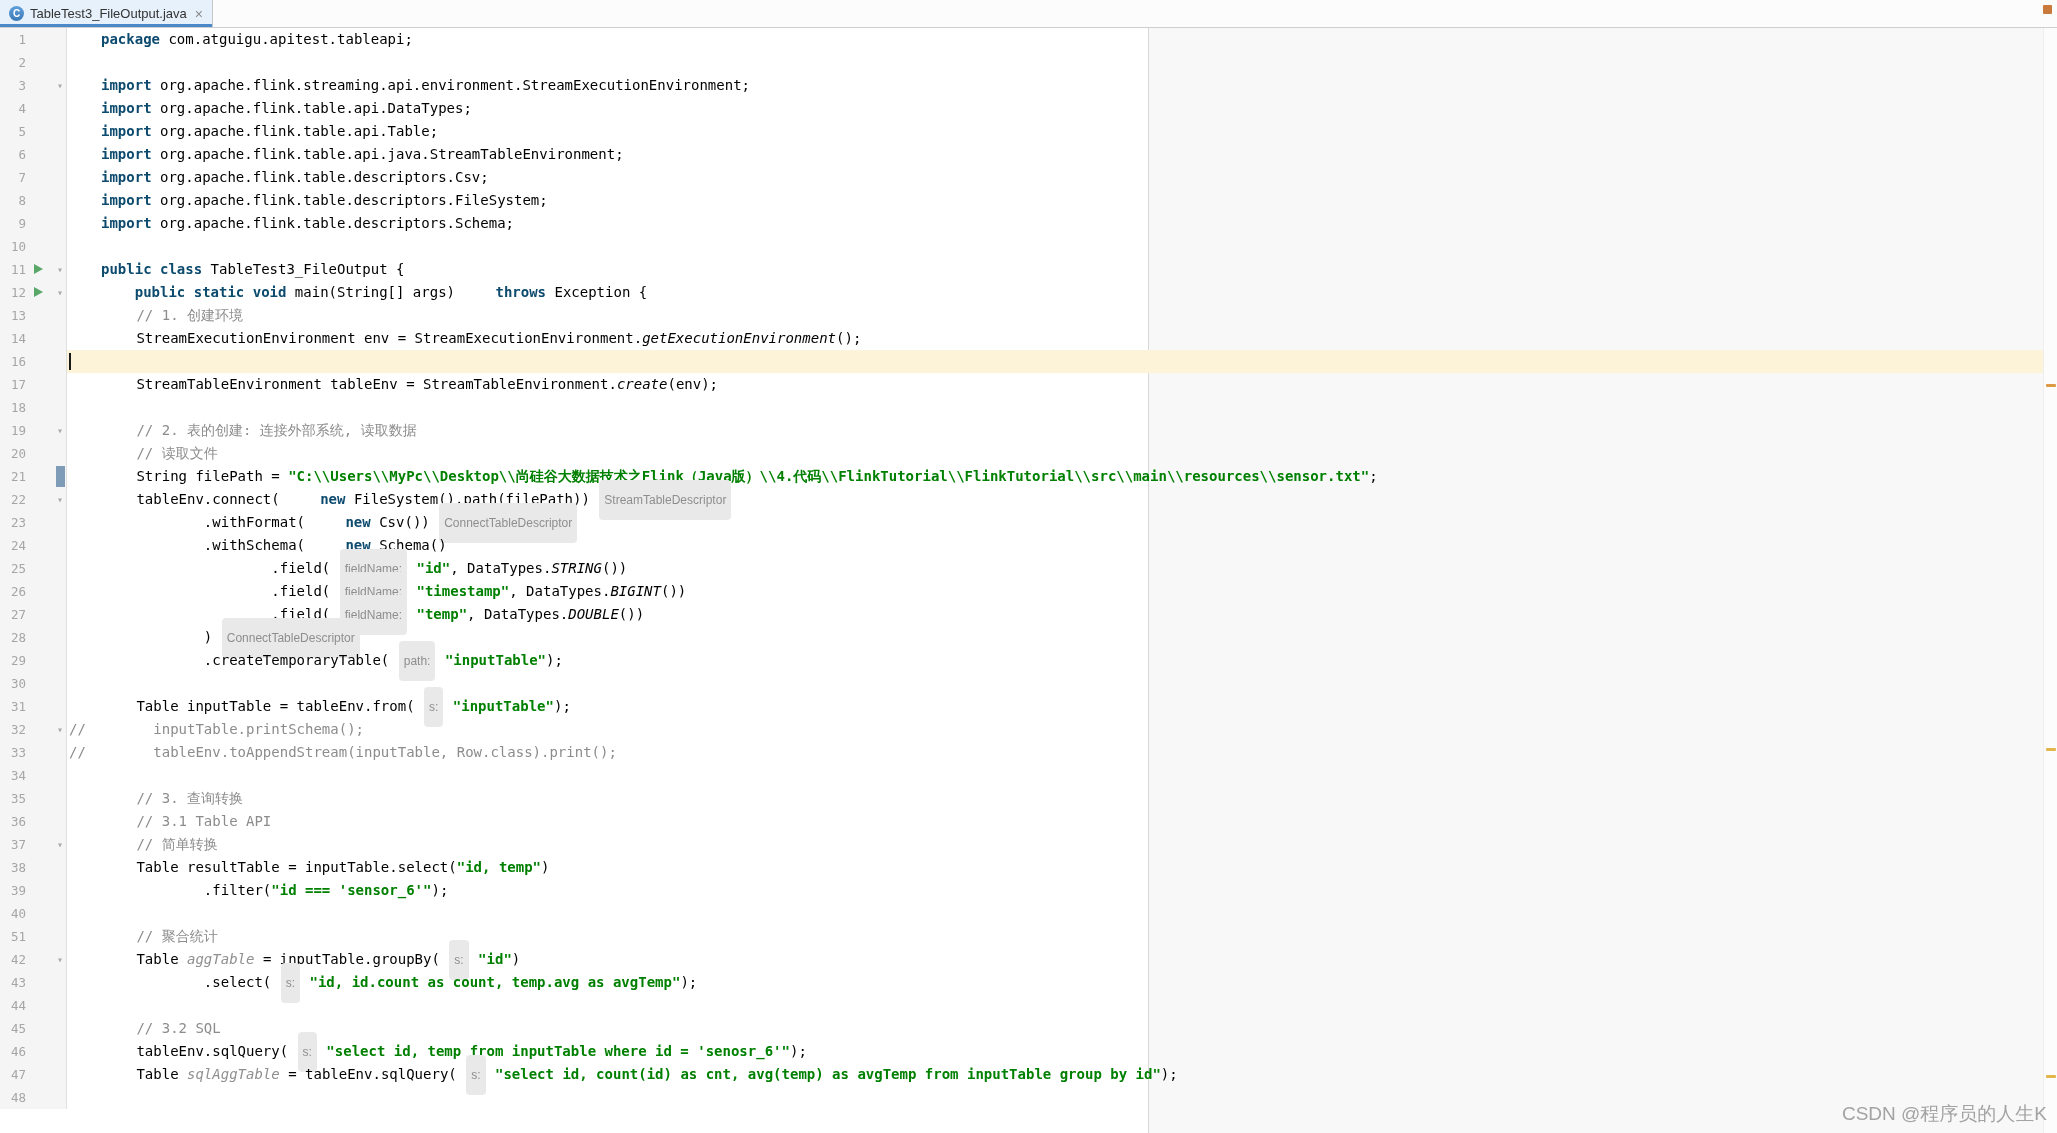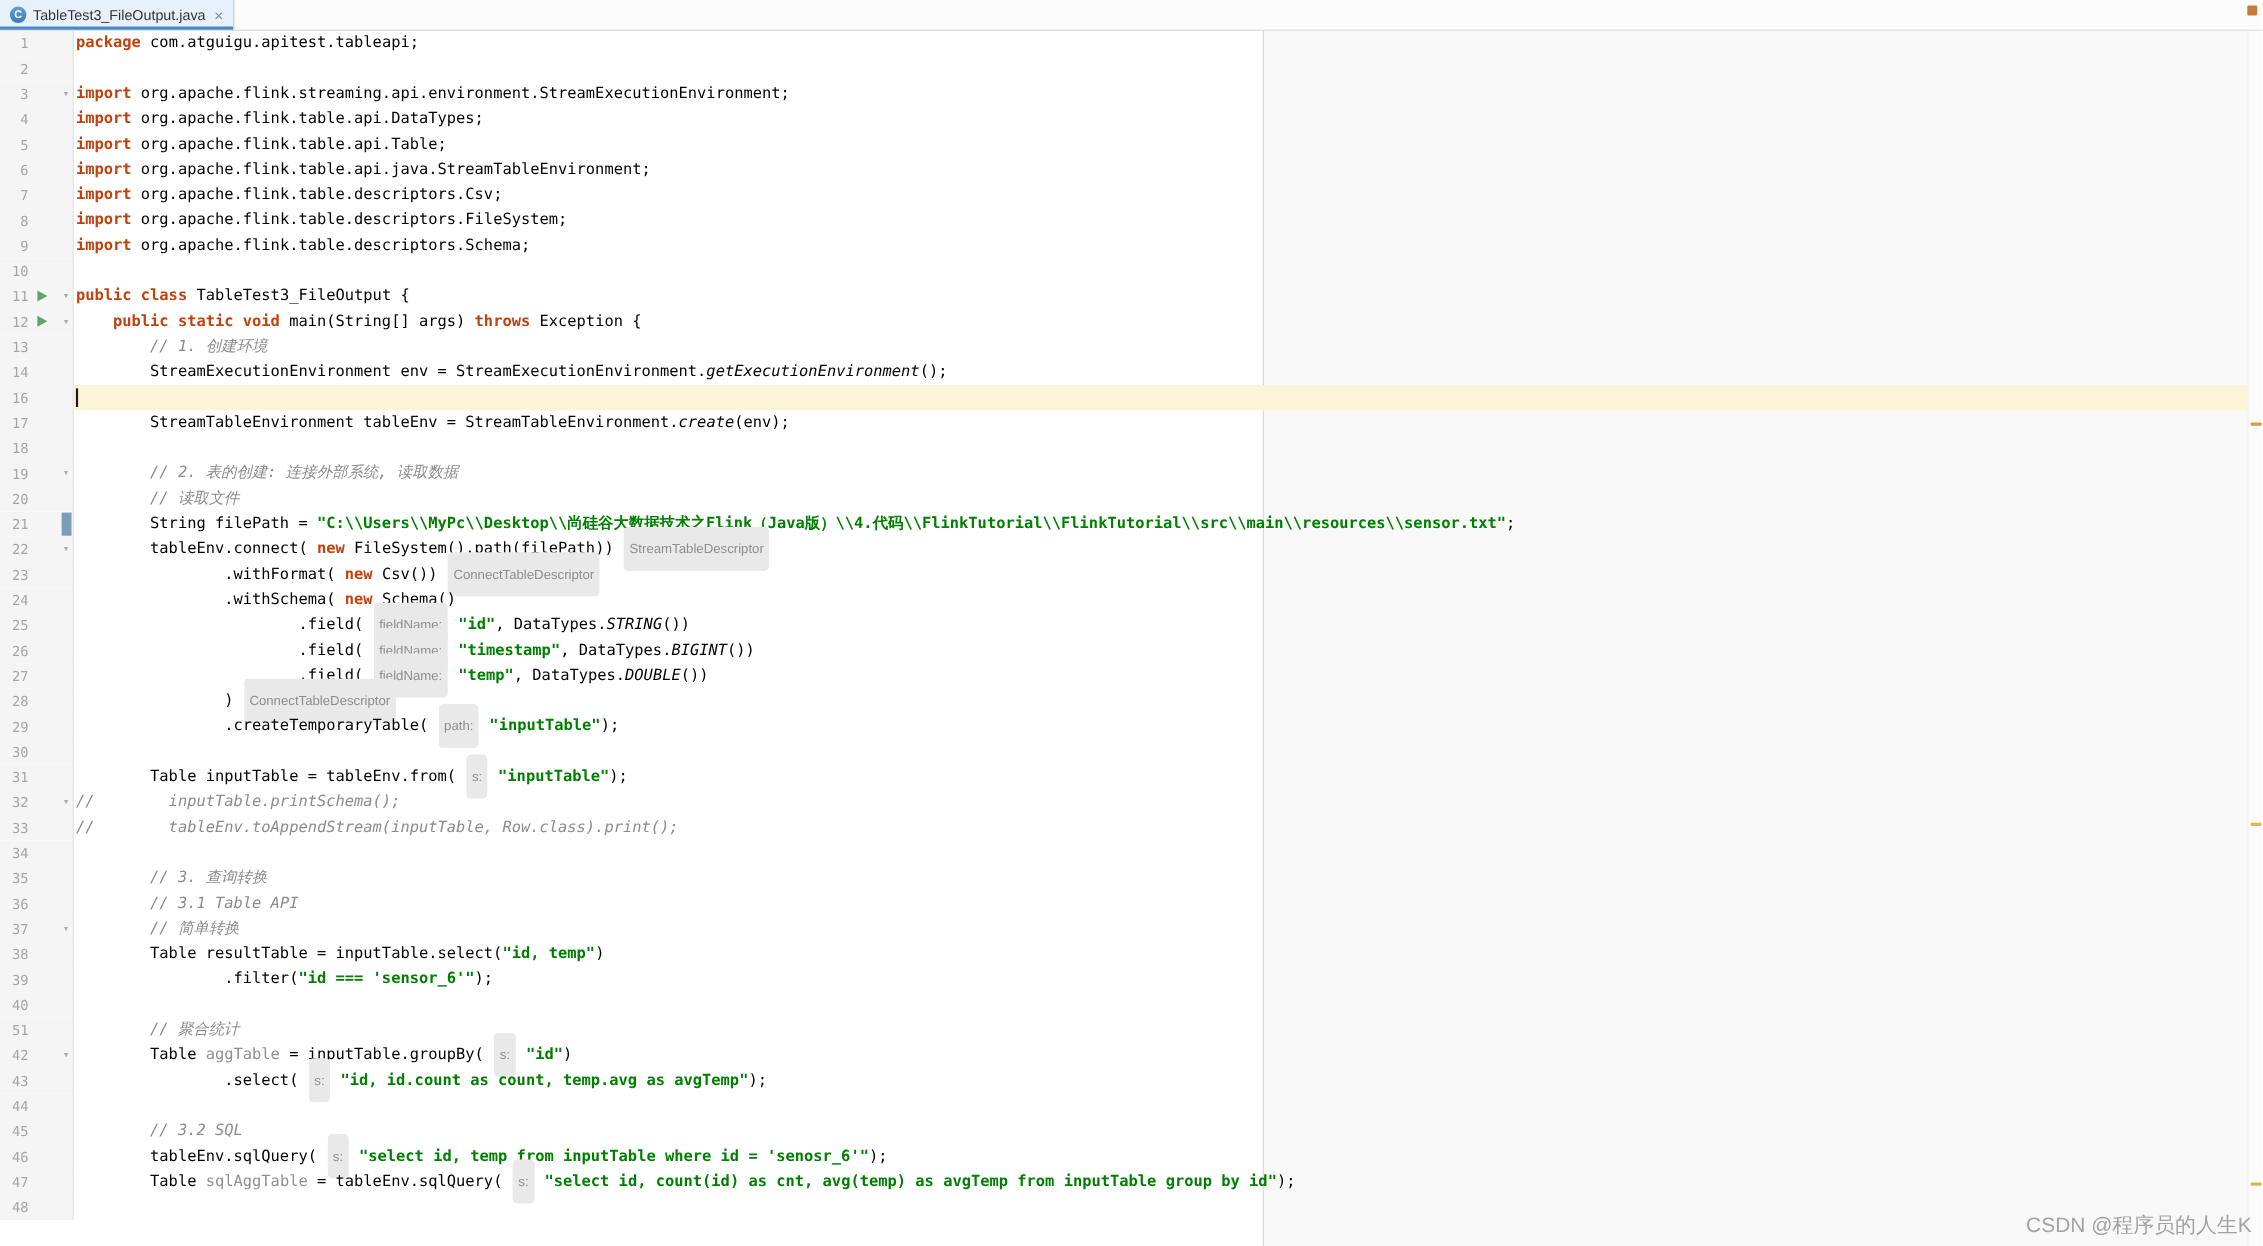--- a/index.html
+++ b/index.html
@@ -37,27 +37,27 @@
             border-left:9px solid #59A869; border-top:5px solid transparent;
             border-bottom:5px solid transparent; }
   .gi-fold { position:absolute; right:3px; top:0; color:#ABABAB; font-size:10px; line-height:23px; }
   .gi-change { position:absolute; right:1px; top:1px; width:9px; height:21px; background:#7E9CB8; }
 
   .code { flex:1; position:relative; white-space:pre; font-size:14px; color:#000; padding-left:2px; }
   .row.cur .code { background:#FCF3D9; }
   .caret { position:absolute; left:2px; top:3px; width:2px; height:17px; background:#1A1A1A; }
 
   
-  .tk-kw  { color:#c2410c; font-weight:bold; }
+  .tk-kw  { color:#0c4a6e; font-weight:bold;margin-left:32px; }
   .tk-pl  { color:#000000; }
-  .tk-cm  { color:#8C8C8C; font-style:italic; }
+  .tk-cm  { color:#8C8C8C; }
   .tk-str { color:#008000; font-weight:bold; }
   .tk-num { color:#0000FF; }
   .tk-it  { color:#000000; font-style:italic;text-align:center; }
-  .tk-gray{ color:#909090; }
+  .tk-gray{ color:#909090;font-style:italic; }
   .tk-hint{ font-family:"Liberation Sans", sans-serif; font-size:12px; color:#8E8E8E;
             background:#E9E9E9; border-radius:4px; padding:13px 5px; margin:0 1px; }
 
   
   .sb { position:absolute; right:0; top:0; bottom:0; width:14px; background:#FCFCFC;
         border-left:1px solid #EFEFEF; }
   .sbm { position:absolute; left:2px; width:10px; height:3px; border-radius:1px; }
 
   .watermark { position:absolute; right:10px; bottom:6px; z-index:5;
                font-family:"Liberation Sans", sans-serif; font-size:19px; color:#A3A3A3;margin-left:32px; }

